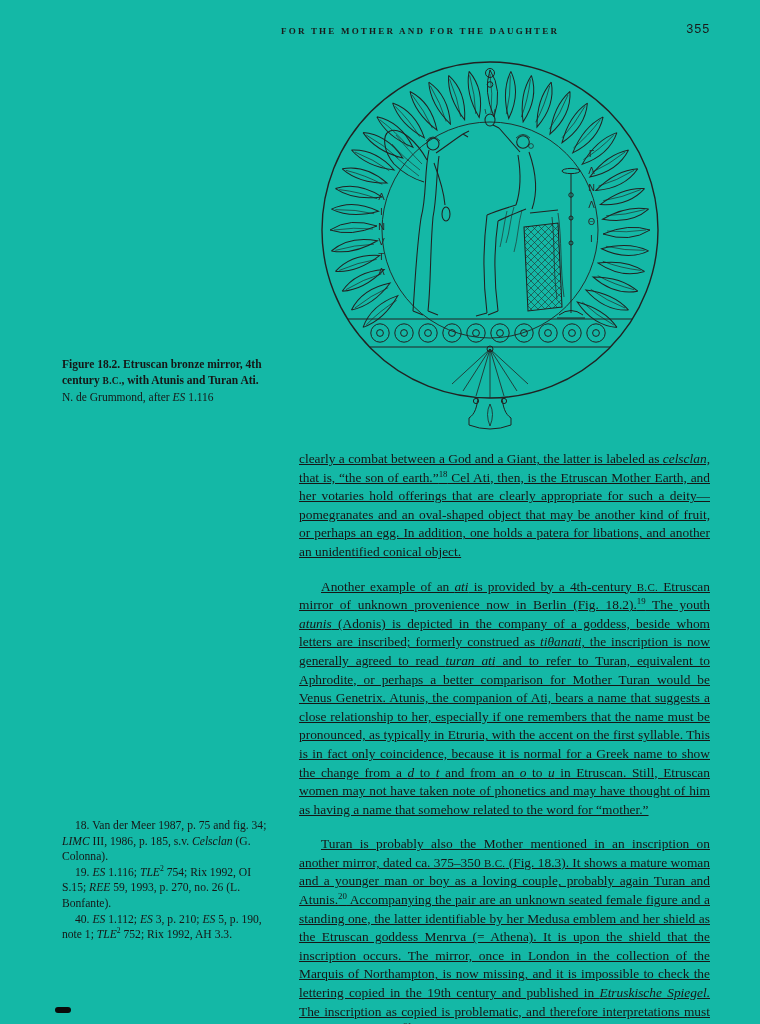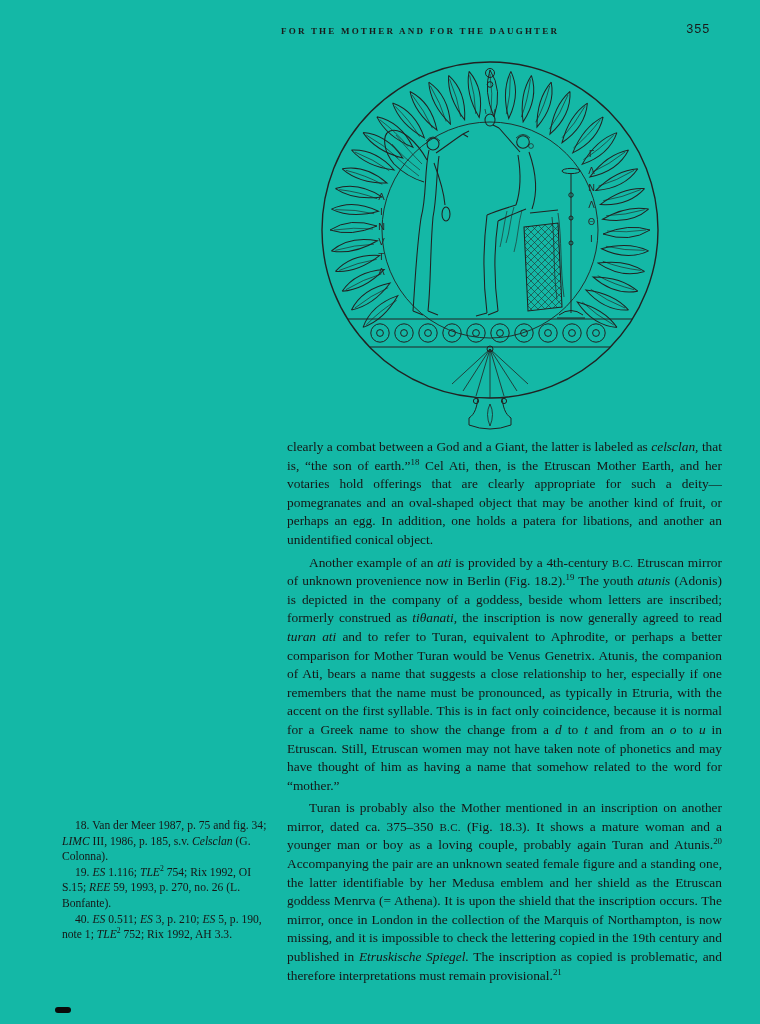--- a/index.html
+++ b/index.html
@@ -40,21 +40,21 @@
   .caption{
     position:absolute;left:62px;top:357px;width:204px;
     font-size:11.5px;line-height:15.9px;margin:0;text-align:left;
   }
 
   
   .main-col{
     position:absolute;left:283px;top:434px;width:443px;
     font-size:13.4px;line-height:18.6px;text-align:justify;
   }
-  .main-col p{margin:4px;}
+  .main-col p{margin:16px;text-decoration:underline;}
   .main-col p.indent{text-indent:22px;}
 
   
   .footnotes{
     position:absolute;left:62px;top:818px;width:214px;
     font-size:11.6px;line-height:15.6px;
   }
   .footnotes p{margin:0;text-indent:13px;}
 
   
@@ -207,27 +207,28 @@
           <circle cx="271" cy="161" r="2"></circle>
           <circle cx="271" cy="186" r="2"></circle>
           <path d="M259,258 Q271,249 283,258 M257,261 L285,261"></path>
         </g>
       </g>
     </svg>
     <span class="inscr inscr-left">ΛINVTΛ</span>
     <span class="inscr inscr-right">ΓΛΝΛΘΙ</span>
   </figure>
 
+  <p class="caption"><span class="seg-b">Figure 18.2. Etruscan bronze mirror, 4th century </span><span class="seg-b seg-sc">B.C.</span><span class="seg-b">, with Atunis and Turan Ati. </span><span>N. de Grummond, after </span><span class="seg-i">ES</span><span> 1.116</span></p>
 
   <div class="main-col">
     <p><span>clearly a combat between a God and a Giant, the latter is labeled as </span><span class="seg-i">celsclan,</span><span> that is, “the son of earth.”</span><span class="seg-sup">18</span><span> Cel Ati, then, is the Etruscan Mother Earth, and her votaries hold offerings that are clearly appropriate for such a deity—pomegranates and an oval-shaped object that may be another kind of fruit, or perhaps an egg. In addition, one holds a patera for libations, and another an unidentified conical object.</span></p>
     <p class="indent"><span>Another example of an </span><span class="seg-i">ati</span><span> is provided by a 4th-century </span><span class="seg-sc">B.C.</span><span> Etruscan mirror of unknown provenience now in Berlin (Fig. 18.2).</span><span class="seg-sup">19</span><span> The youth </span><span class="seg-i">atunis</span><span> (Adonis) is depicted in the company of a goddess, beside whom letters are inscribed; formerly construed as </span><span class="seg-i">tiθanati,</span><span> the inscription is now generally agreed to read </span><span class="seg-i">turan ati</span><span> and to refer to Turan, equivalent to Aphrodite, or perhaps a better comparison for Mother Turan would be Venus Genetrix. Atunis, the companion of Ati, bears a name that suggests a close relationship to her, especially if one remembers that the name must be pronounced, as typically in Etruria, with the accent on the first syllable. This is in fact only coincidence, because it is normal for a Greek name to show the change from a </span><span class="seg-i">d</span><span> to </span><span class="seg-i">t</span><span> and from an </span><span class="seg-i">o</span><span> to </span><span class="seg-i">u</span><span> in Etruscan. Still, Etruscan women may not have taken note of phonetics and may have thought of him as having a name that somehow related to the word for “mother.”</span></p>
     <p class="indent"><span>Turan is probably also the Mother mentioned in an inscription on another mirror, dated ca. 375–350 </span><span class="seg-sc">B.C.</span><span> (Fig. 18.3). It shows a mature woman and a younger man or boy as a loving couple, probably again Turan and Atunis.</span><span class="seg-sup">20</span><span> Accompanying the pair are an unknown seated female figure and a standing one, the latter identifiable by her Medusa emblem and her shield as the Etruscan goddess Menrva (= Athena). It is upon the shield that the inscription occurs. The mirror, once in London in the collection of the Marquis of Northampton, is now missing, and it is impossible to check the lettering copied in the 19th century and published in </span><span class="seg-i">Etruskische Spiegel.</span><span> The inscription as copied is problematic, and therefore interpretations must remain provisional.</span><span class="seg-sup">21</span></p>
   </div>
 
   <div class="footnotes">
     <p><span>18. Van der Meer 1987, p. 75 and fig. 34; </span><span class="seg-i">LIMC</span><span> III, 1986, p. 185, s.v. </span><span class="seg-i">Celsclan</span><span> (G. Colonna).</span></p>
     <p><span>19. </span><span class="seg-i">ES</span><span> 1.116; </span><span class="seg-i">TLE</span><span class="seg-sup">2</span><span> 754; Rix 1992, OI S.15; </span><span class="seg-i">REE</span><span> 59, 1993, p. 270, no. 26 (L. Bonfante).</span></p>
-    <p><span>40. </span><span class="seg-i">ES</span><span> 0.511; </span><span class="seg-i">ES</span><span> 3, p. 210; </span><span class="seg-i">ES</span><span> 5, p. 190, note 1; </span><span class="seg-i">TLE</span><span class="seg-sup">2</span><span> 752; Rix 1992, AH 3.3.</span></p>
+    <p><span>40. </span><span class="seg-i">ES</span><span> 1.112; </span><span class="seg-i">ES</span><span> 3, p. 210; </span><span class="seg-i">ES</span><span> 5, p. 190, note 1; </span><span class="seg-i">TLE</span><span class="seg-sup">2</span><span> 752; Rix 1992, AH 3.3.</span></p>
   </div>
 
   <div class="scan-mark"></div>
 </div>
 
 </body></html>

